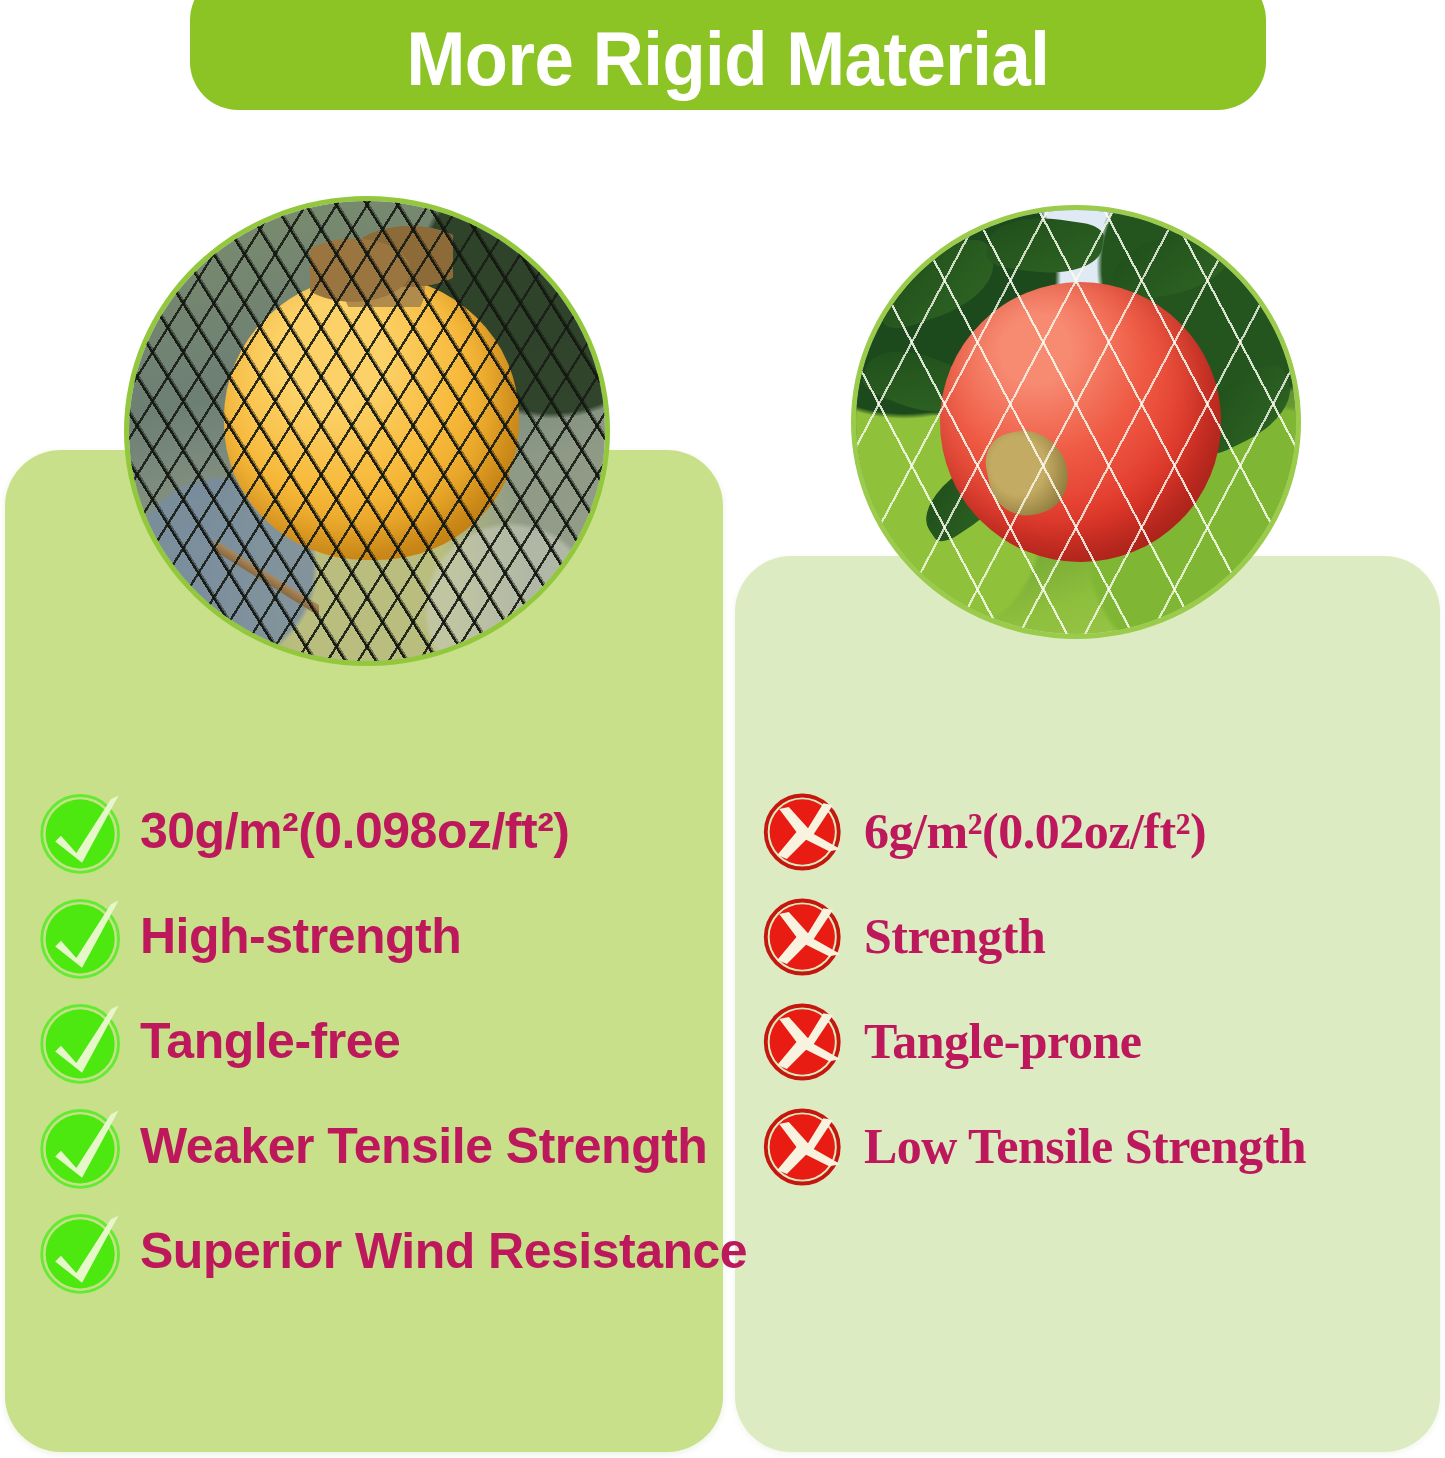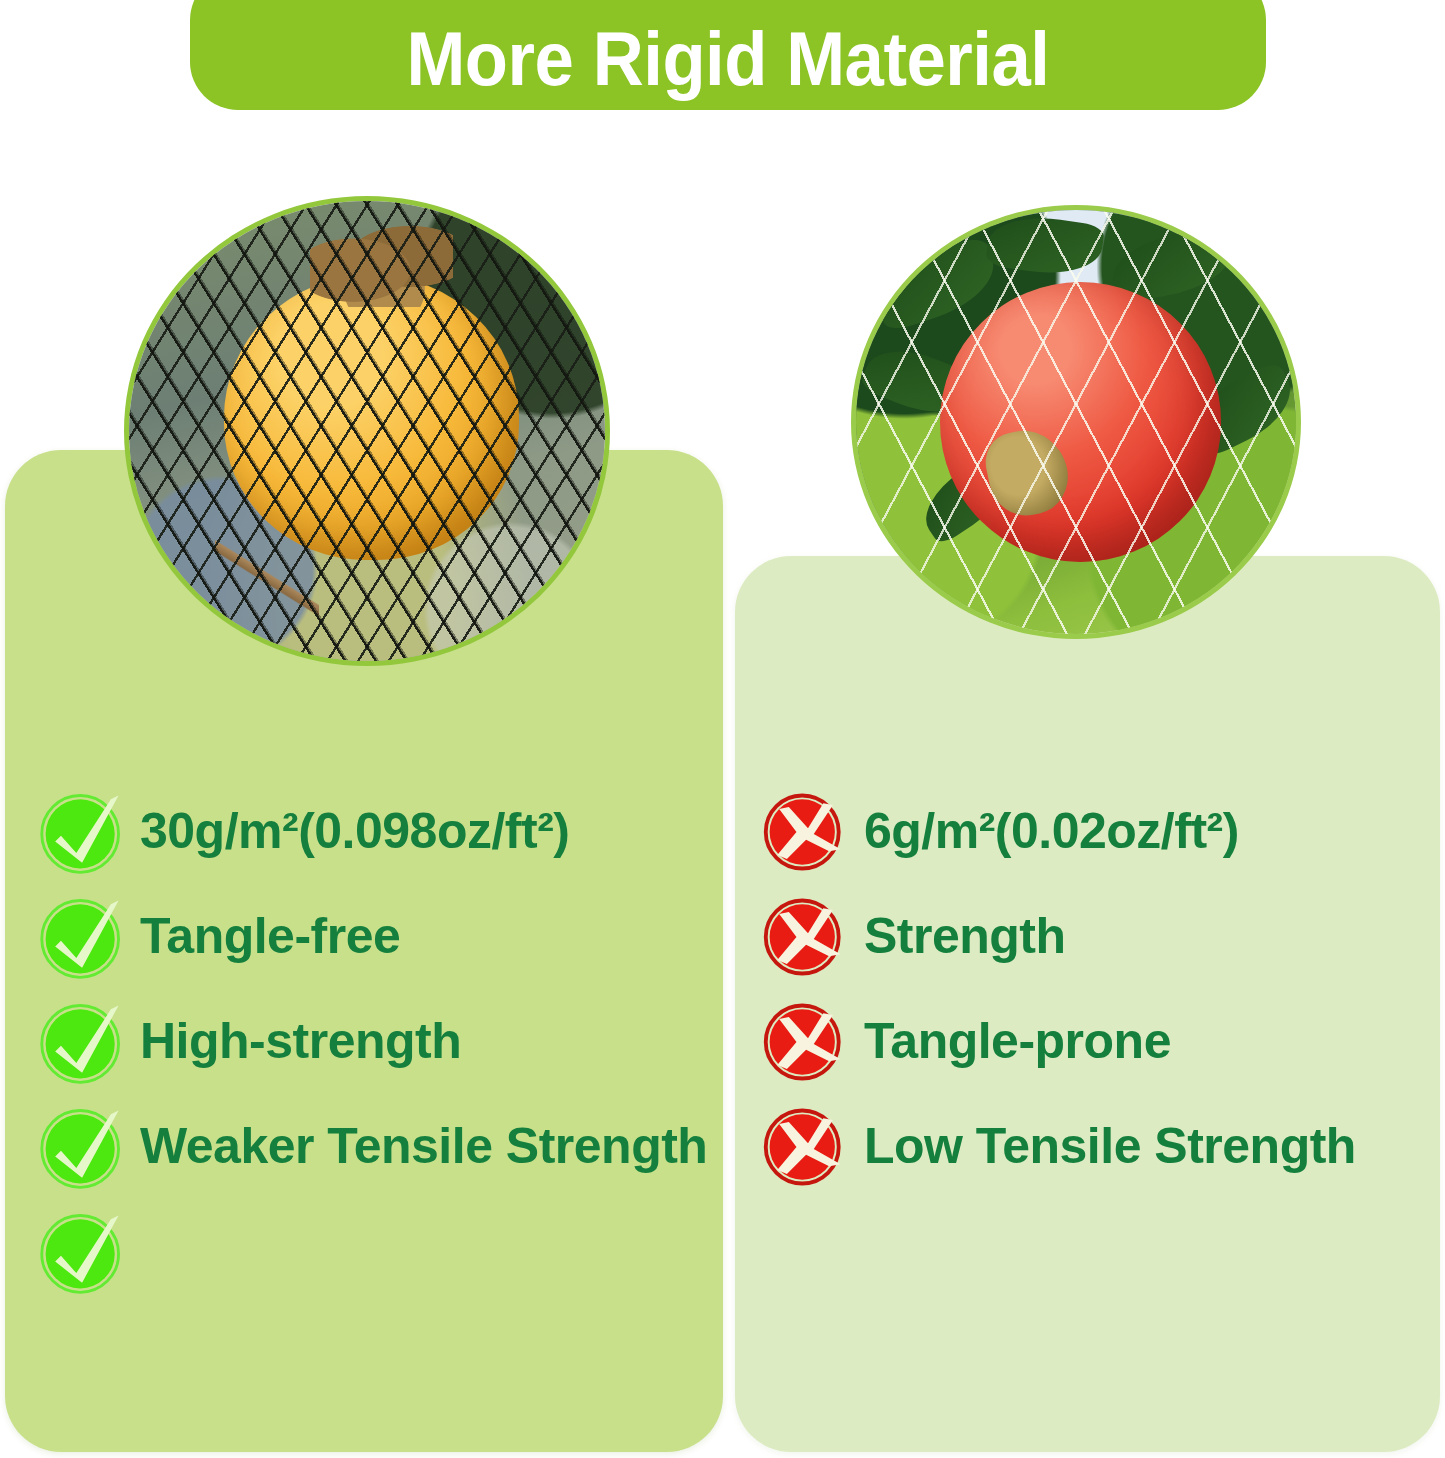--- a/index.html
+++ b/index.html
@@ -224,29 +224,29 @@
   }
   .icon-wrap svg {
     position: absolute;
     left: -4px;
     top: -8px;
     width: 96px;
     height: 96px;
     overflow: visible;
   }
   .feature-label {
-    color: #15803d;
+    color: #be185d;
     font-family: "Liberation Sans Narrow", "Liberation Sans", sans-serif;
     font-size: 50px;
     font-weight: bold;
     line-height: 54px;
     white-space: nowrap;
     letter-spacing: -0.5px;
   }
-  #list-right .feature-label { font-size: 50px; }
+  #list-right .feature-label { font-size: 50px; font-family: Liberation Serif, serif; }
 </style>
 </head>
 <body>
 
 <div id="title-banner">
   <div id="title-text">More Rigid Material</div>
 </div>
 
 <div class="card" id="card-left"></div>
 
@@ -292,53 +292,54 @@
   </div>
 
   <div class="feature-row">
     <span class="icon-wrap">
       <svg viewBox="0 0 100 100">
         <circle cx="46" cy="52" r="36" fill="#4DE80F"></circle>
         <circle cx="46" cy="52" r="40" fill="none" stroke="#63EB33" stroke-width="3"></circle>
         <path d="M26 54 L42 72 L78 16 L86 12 L48 82 L20 60 Z" fill="#E6F7C9"></path>
       </svg>
     </span>
+    <span class="feature-label">High-strength</span>
+  </div>
+
+  <div class="feature-row">
+    <span class="icon-wrap">
+      <svg viewBox="0 0 100 100">
+        <circle cx="46" cy="52" r="36" fill="#4DE80F"></circle>
+        <circle cx="46" cy="52" r="40" fill="none" stroke="#63EB33" stroke-width="3"></circle>
+        <path d="M26 54 L42 72 L78 16 L86 12 L48 82 L20 60 Z" fill="#E6F7C9"></path>
+      </svg>
+    </span>
     <span class="feature-label">Tangle-free</span>
   </div>
 
   <div class="feature-row">
     <span class="icon-wrap">
       <svg viewBox="0 0 100 100">
         <circle cx="46" cy="52" r="36" fill="#4DE80F"></circle>
         <circle cx="46" cy="52" r="40" fill="none" stroke="#63EB33" stroke-width="3"></circle>
         <path d="M26 54 L42 72 L78 16 L86 12 L48 82 L20 60 Z" fill="#E6F7C9"></path>
       </svg>
     </span>
-    <span class="feature-label">High-strength</span>
-  </div>
-
-  <div class="feature-row">
-    <span class="icon-wrap">
-      <svg viewBox="0 0 100 100">
-        <circle cx="46" cy="52" r="36" fill="#4DE80F"></circle>
-        <circle cx="46" cy="52" r="40" fill="none" stroke="#63EB33" stroke-width="3"></circle>
-        <path d="M26 54 L42 72 L78 16 L86 12 L48 82 L20 60 Z" fill="#E6F7C9"></path>
-      </svg>
-    </span>
     <span class="feature-label">Weaker Tensile Strength</span>
   </div>
 
   <div class="feature-row">
     <span class="icon-wrap">
       <svg viewBox="0 0 100 100">
         <circle cx="46" cy="52" r="36" fill="#4DE80F"></circle>
         <circle cx="46" cy="52" r="40" fill="none" stroke="#63EB33" stroke-width="3"></circle>
         <path d="M26 54 L42 72 L78 16 L86 12 L48 82 L20 60 Z" fill="#E6F7C9"></path>
       </svg>
     </span>
+    <span class="feature-label">Superior Wind Resistance</span>
   </div>
 
 </div>
 
 <div class="feature-list" id="list-right">
 
   <div class="feature-row">
     <span class="icon-wrap">
       <svg viewBox="0 0 100 100">
         <circle cx="44" cy="50" r="34" fill="#E81C12"></circle>

